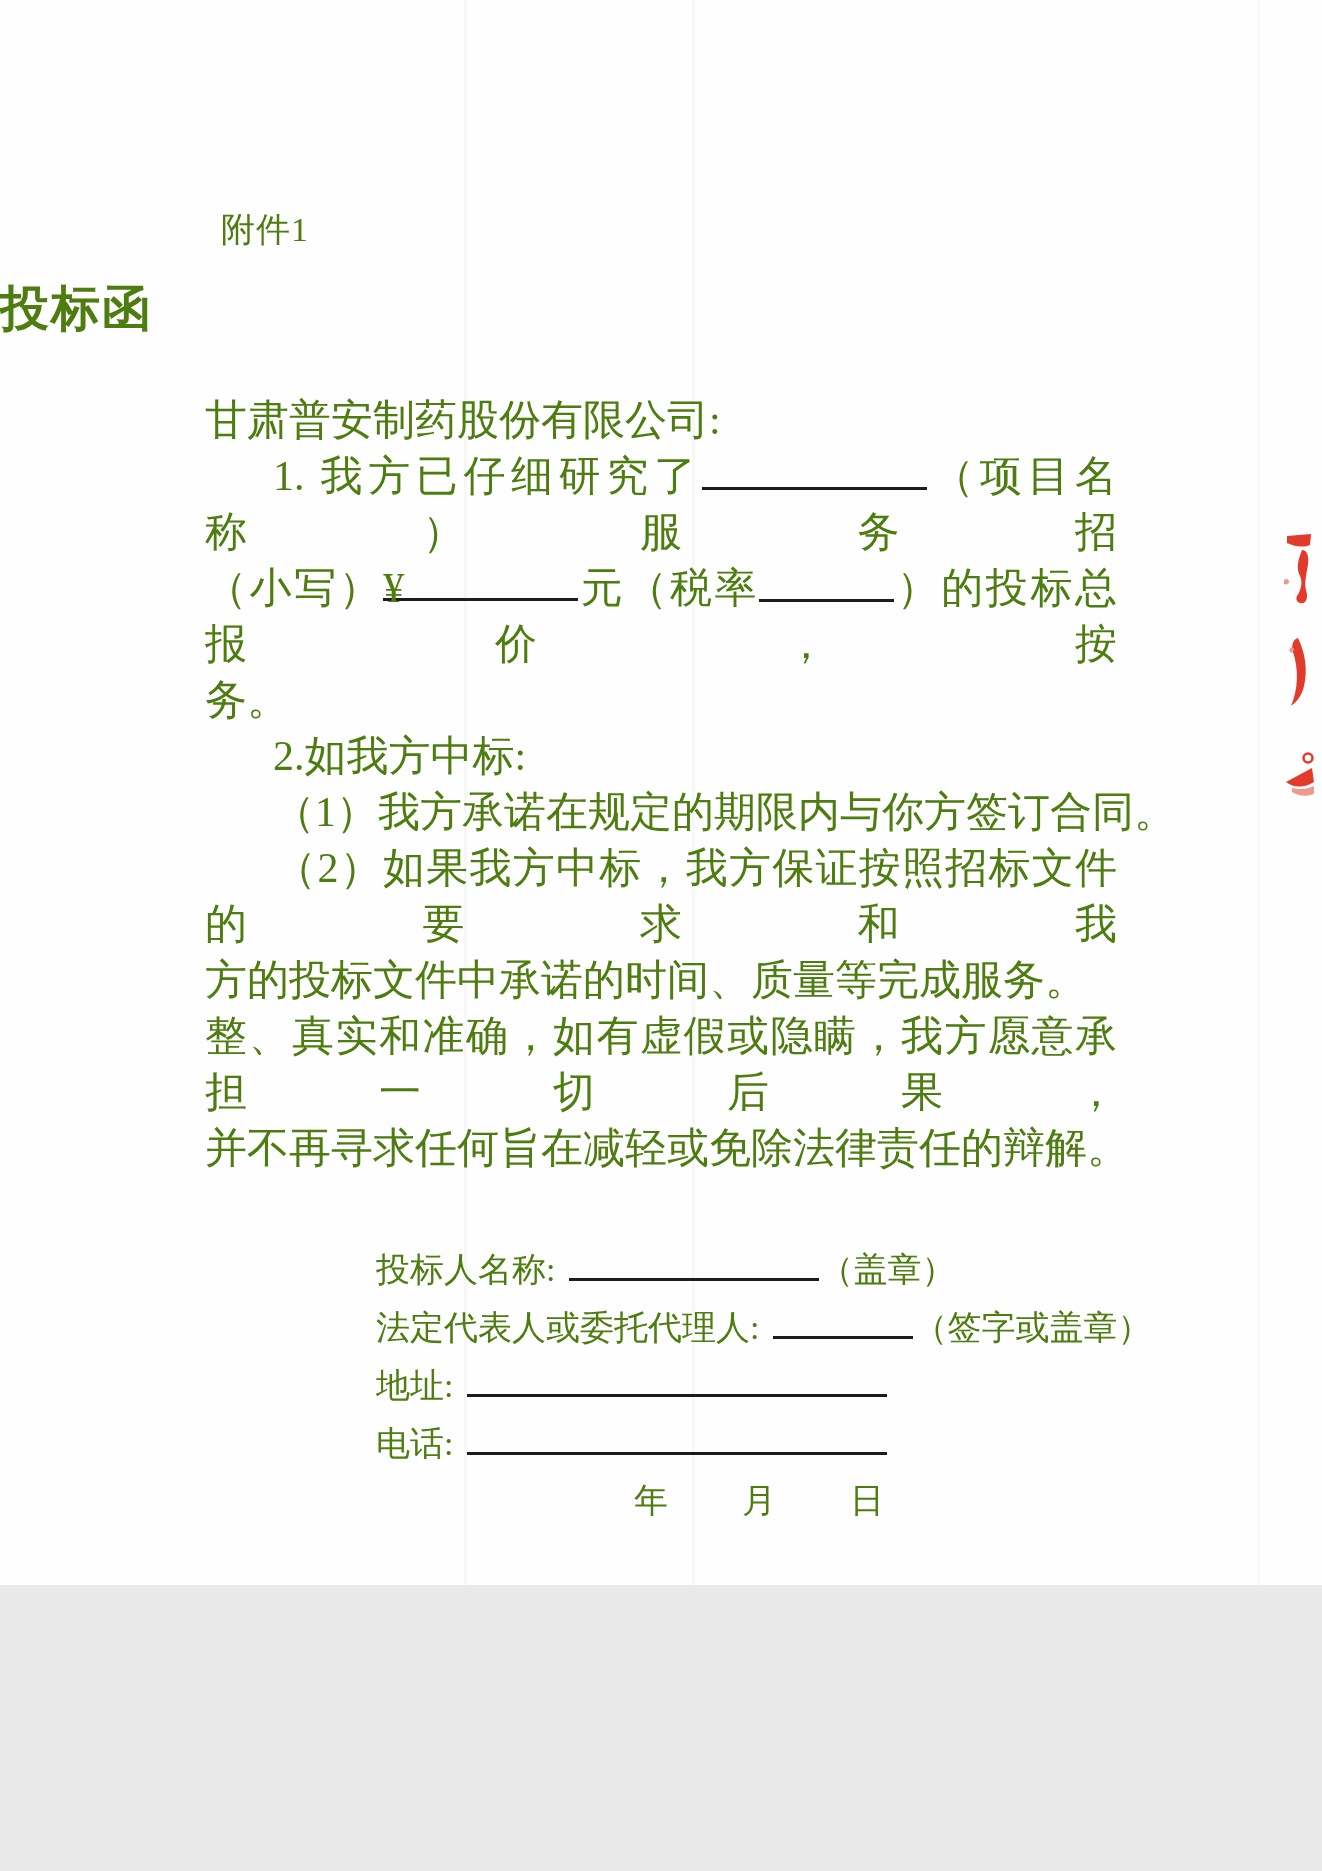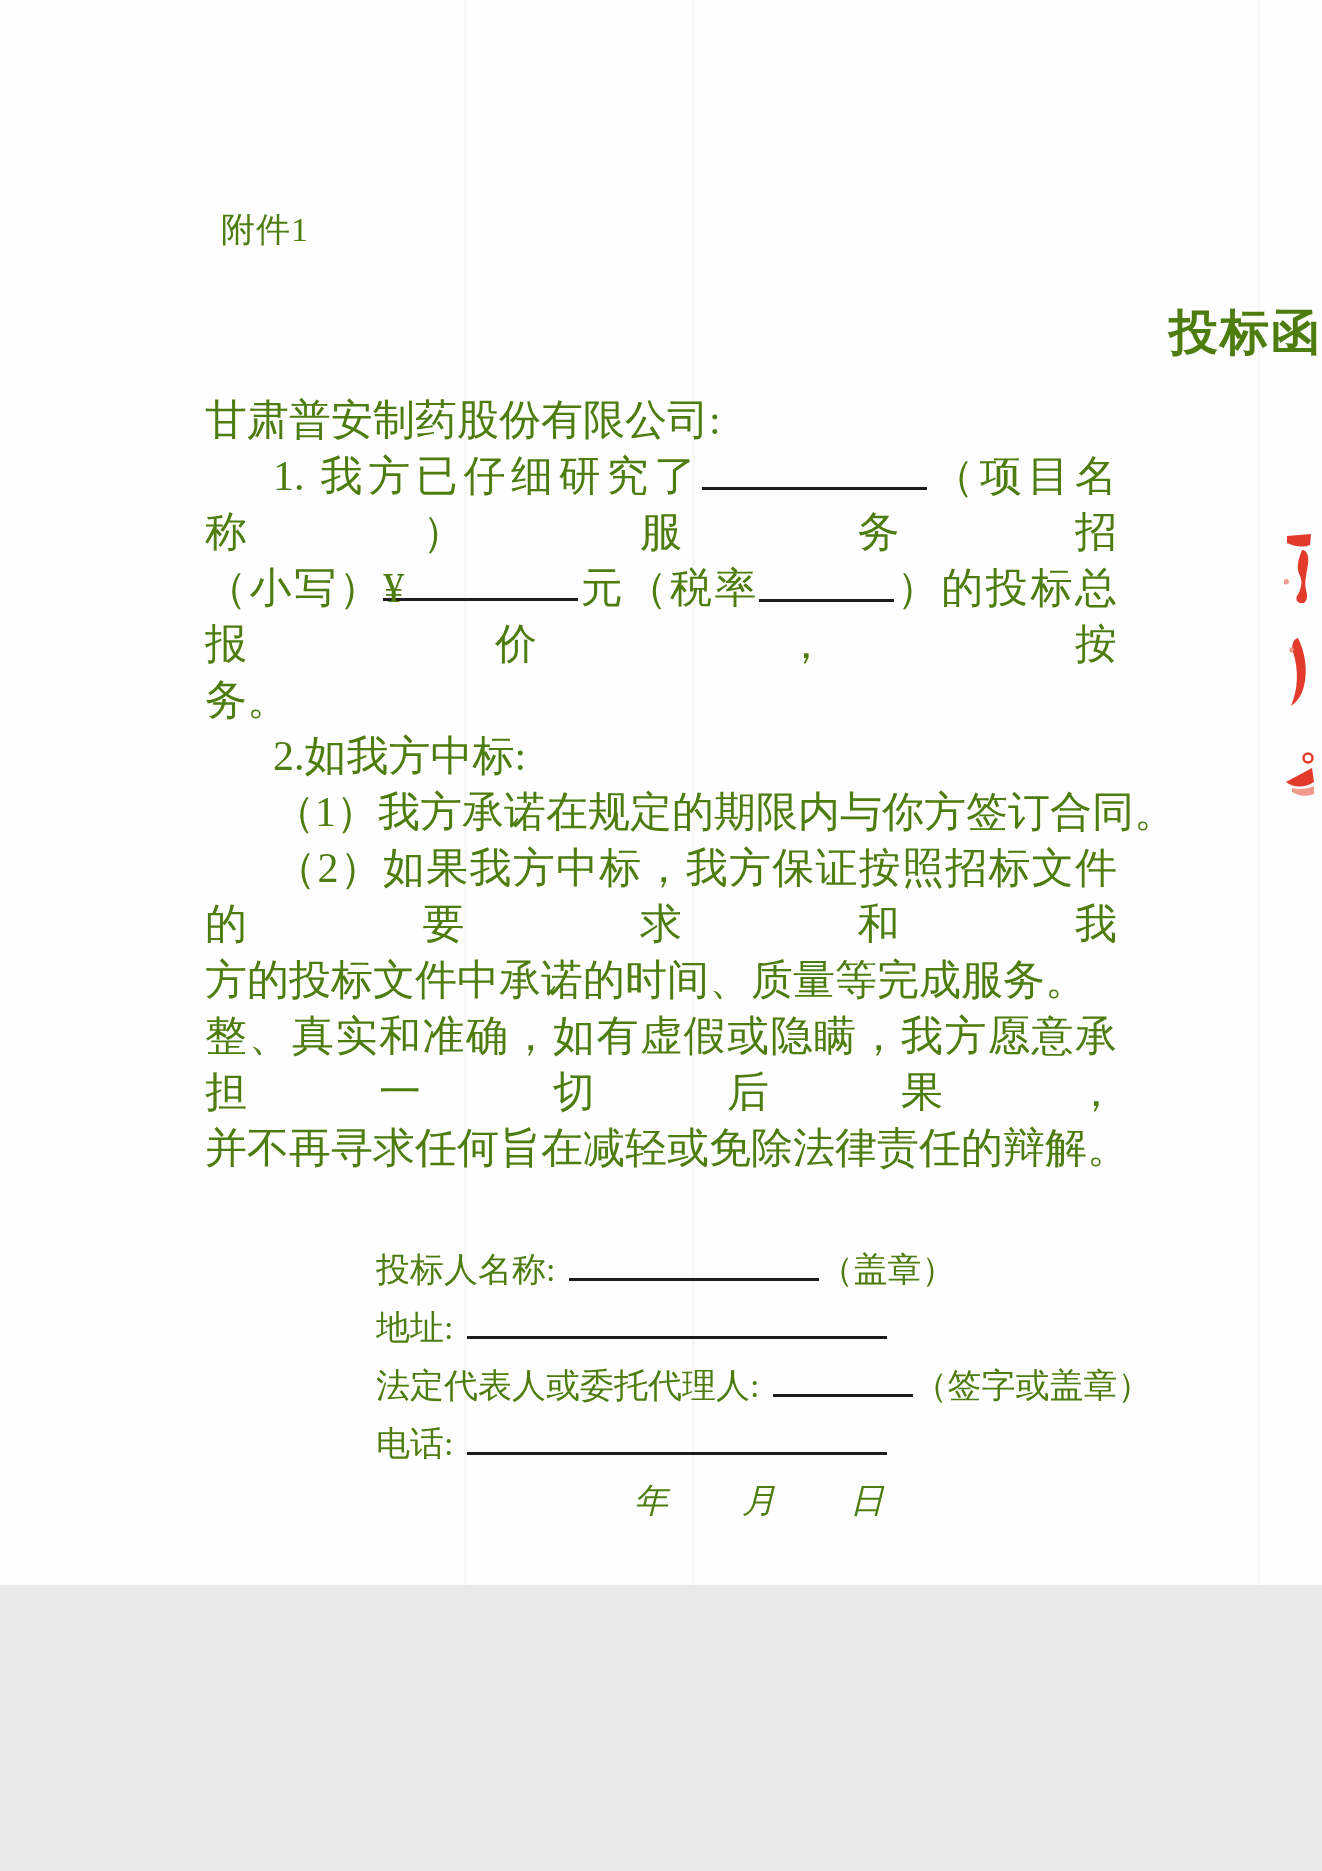--- a/index.html
+++ b/index.html
@@ -10,22 +10,22 @@
     background:#fefefe;
     overflow:hidden;
     font-family:"Liberation Serif","DejaVu Serif",serif;
     color:#4d7c0f;
   }
   .attachment{
     position:absolute;left:221px;top:207px;
     font-size:34px;letter-spacing:1px;
   }
   .doc-title{
-    position:absolute;left:0;top:300px;width:1322px;
-    text-align:right;font-size:49px;font-weight:bold;letter-spacing:2px;
+    position:absolute;left:0;top:276px;width:1322px;
+    text-align:left;font-size:49px;font-weight:bold;letter-spacing:2px;
   }
   .doc-body{
     position:absolute;left:205px;top:392px;width:912px;
     font-size:42px;line-height:56px;
   }
   .line{white-space:nowrap;}
   .line.j{white-space:normal;text-align:justify;text-align-last:justify;}
   .ind{display:inline-block;width:68px;}
   .bl{
     display:inline-block;
@@ -34,21 +34,21 @@
     text-align:left;
   }
   .w225{width:225px;} .w195{width:195px;} .w135{width:135px;}
   .w250{width:250px;} .w140{width:140px;} .w420{width:420px;}
   .sig-block{
     position:absolute;left:376px;top:1240px;
     font-size:34px;line-height:57px;
   }
   .sig-line{white-space:nowrap;}
   .sig-line .gap{display:inline-block;width:14px;}
-  .date-line{padding-left:258px;letter-spacing:2px;font-style:italic;}
+  .date-line{padding-left:258px;letter-spacing:2px;}
   .page-number{
     position:absolute;left:0;top:1731px;width:1322px;
     text-align:center;font-size:27px;
     font-family:"Liberation Sans","DejaVu Sans",sans-serif;
   }
   .seal-svg{position:absolute;left:1278px;top:520px;width:44px;height:290px;}
   .scanline{position:absolute;top:0;height:1871px;width:3px;background:rgba(120,120,120,0.05);}
   .sl1{left:464px;} .sl2{left:692px;} .sl3{left:1257px;background:rgba(120,120,120,0.04);}
 </style>
 </head>
@@ -83,23 +83,23 @@
     <div class="line">方的投标文件中承诺的时间、质量等完成服务。</div>
 
 
     <div class="line j">整、真实和准确，如有虚假或隐瞒，我方愿意承担一切后果，</div>
     <div class="line">并不再寻求任何旨在减轻或免除法律责任的辩解。</div>
   </div>
 
   <div class="sig-block">
     <div class="sig-line"><span>投标人名称:</span><span class="gap"></span><span class="bl w250"></span><span>（盖章）</span></div>
 
+    <div class="sig-line"><span>法定代表人或委托代理人:</span><span class="gap"></span><span class="bl w140"></span><span>（签字或盖章）</span></div>
+
     <div class="sig-line"><span>地址:</span><span class="gap"></span><span class="bl w420"></span></div>
-
-    <div class="sig-line"><span>法定代表人或委托代理人:</span><span class="gap"></span><span class="bl w140"></span><span>（签字或盖章）</span></div>
 
     <div class="sig-line"><span>电话:</span><span class="gap"></span><span class="bl w420"></span></div>
 
     <div class="sig-line date-line">年　　月　　日</div>
   </div>
 
   <svg class="seal-svg" viewBox="0 0 44 290" xmlns="http://www.w3.org/2000/svg">
     <g>
       <path d="M9,16 L33,14 L32,25 C24,28 15,26 9,23 Z" fill="#e23a2b"></path>
       <path d="M24,30 C20,40 18,48 22,56 C25,62 23,70 19,76 C17,80 20,84 25,83 C29,82 30,76 28,70 C26,62 29,52 30,44 C31,36 29,30 24,30 Z" fill="#e23a2b"></path>

